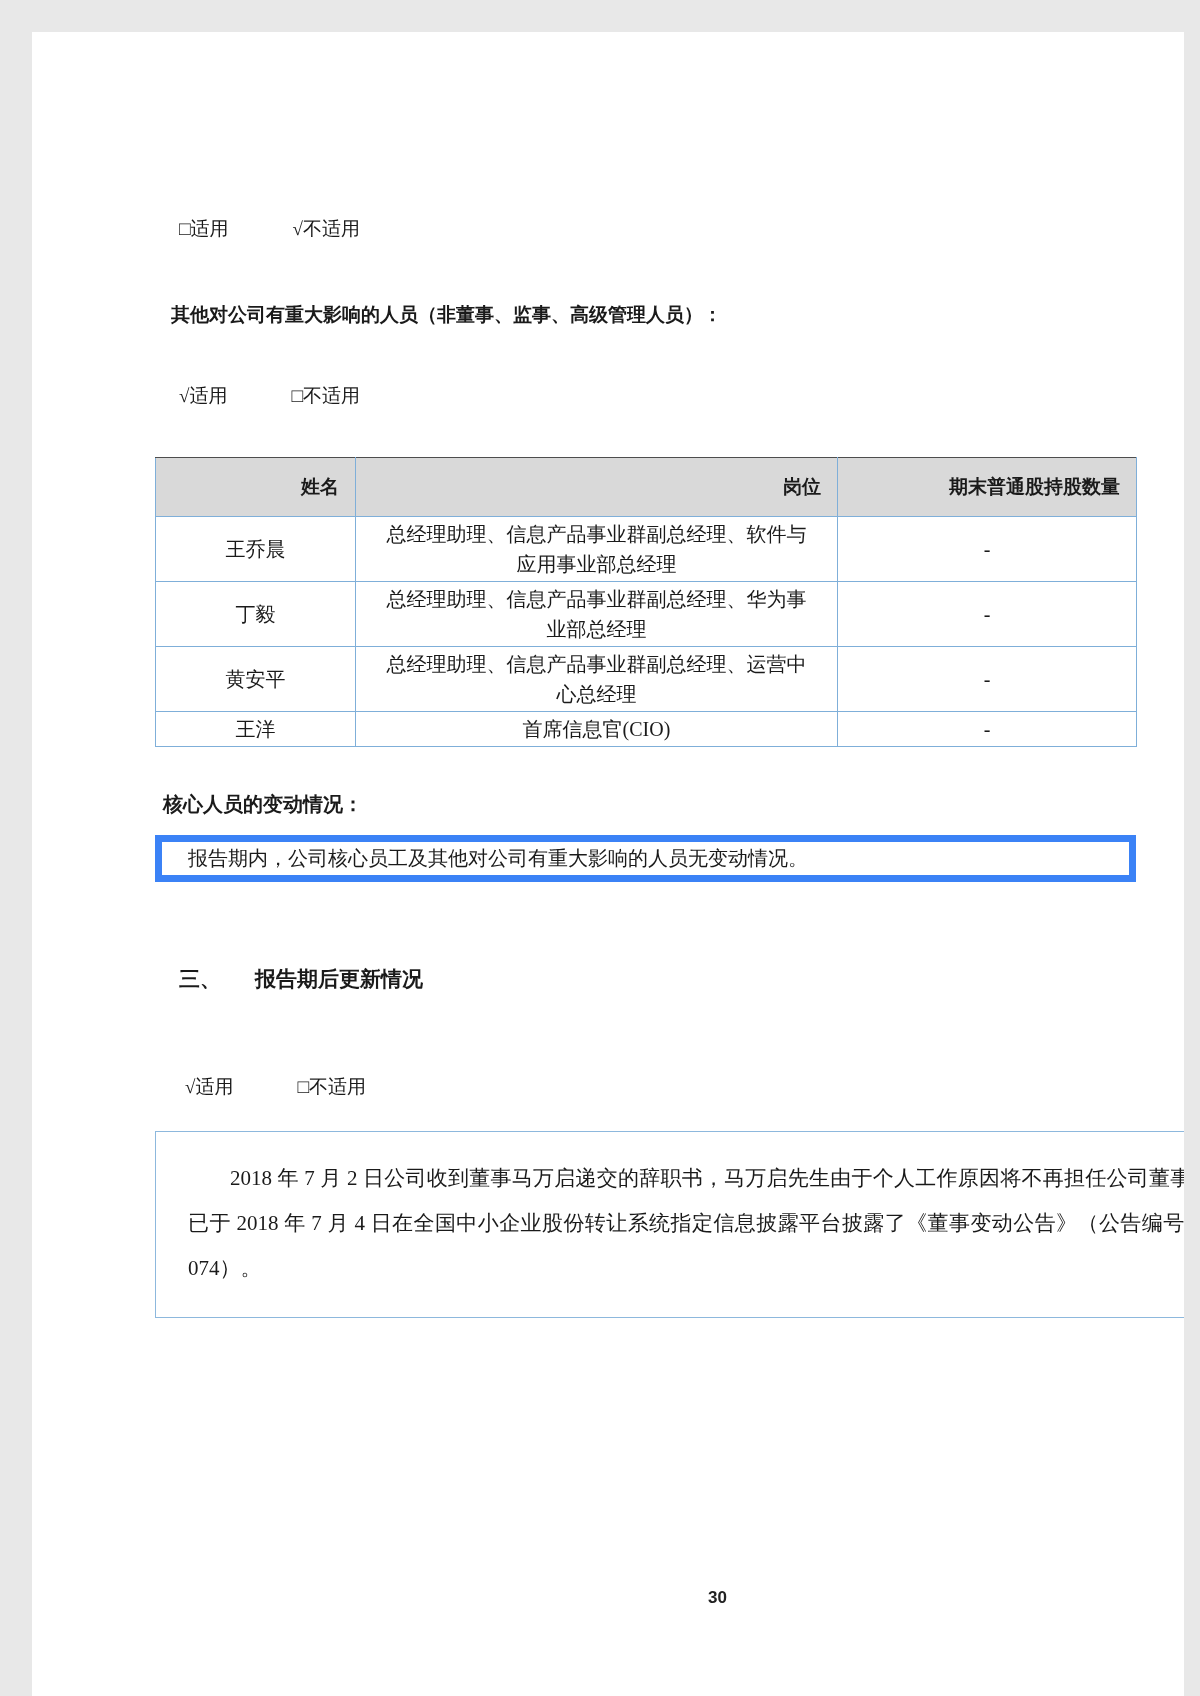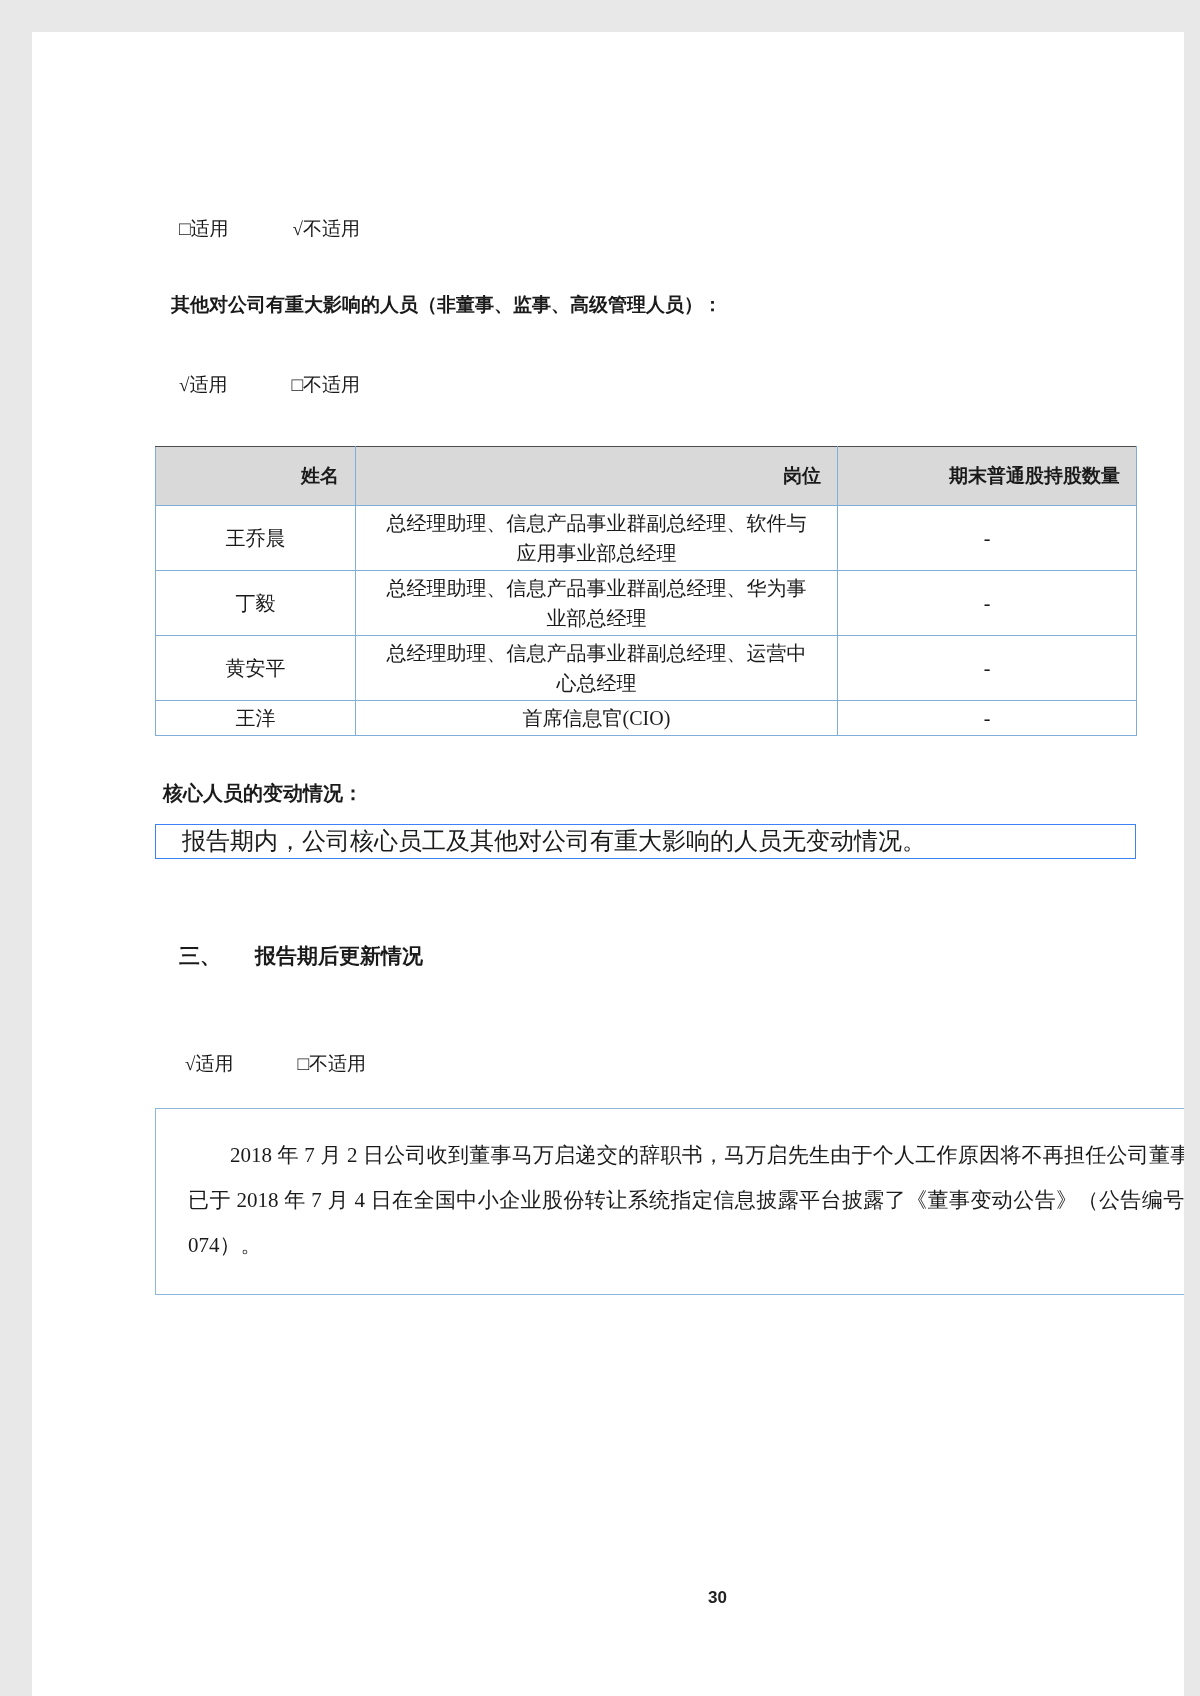--- a/index.html
+++ b/index.html
@@ -22,25 +22,25 @@
   }
   .appl-line {
     font-size: 19px;
     line-height: 24px;
     padding-left: 8px;
     white-space: pre;
   }
   .appl-line .appl-item { display: inline-block; }
   .appl-line .gap { display: inline-block; width: 14px; }
   .heading-bold {
-    font-family: Liberation Serif, serif;
+    font-family: Liberation Mono, monospace;
     font-weight: bold;
     font-size: 19px;
     line-height: 26px;
-    margin-top: 3px;
+    margin-top: 14px;
   }
   .appl-line2 { margin-top: 7px; }
   
   table.kv {
     margin-top: 17px;
     width: 981px;
     border-collapse: collapse;
     table-layout: fixed;
   }
   table.kv col.c1 { width: 200px; }
@@ -72,22 +72,22 @@
   .core-heading {
     font-family: "Liberation Sans", "DejaVu Sans", sans-serif;
     font-weight: bold;
     font-size: 20px;
     line-height: 26px;
     margin-top: 28px;
     padding-left: 8px;
   }
   .blue-box {
     margin-top: 2px;
-    border: 1px solid #3b82f6;
-    font-size: 24px;
+    border: 7px solid #3b82f6;
+    font-size: 20px;
     line-height: 33px;
     padding: 0 10px;
     width: 981px;
   }
   
   .sec3-heading {
     font-family: "Liberation Sans", "DejaVu Sans", sans-serif;
     font-weight: bold;
     font-size: 21px;
     line-height: 30px;

